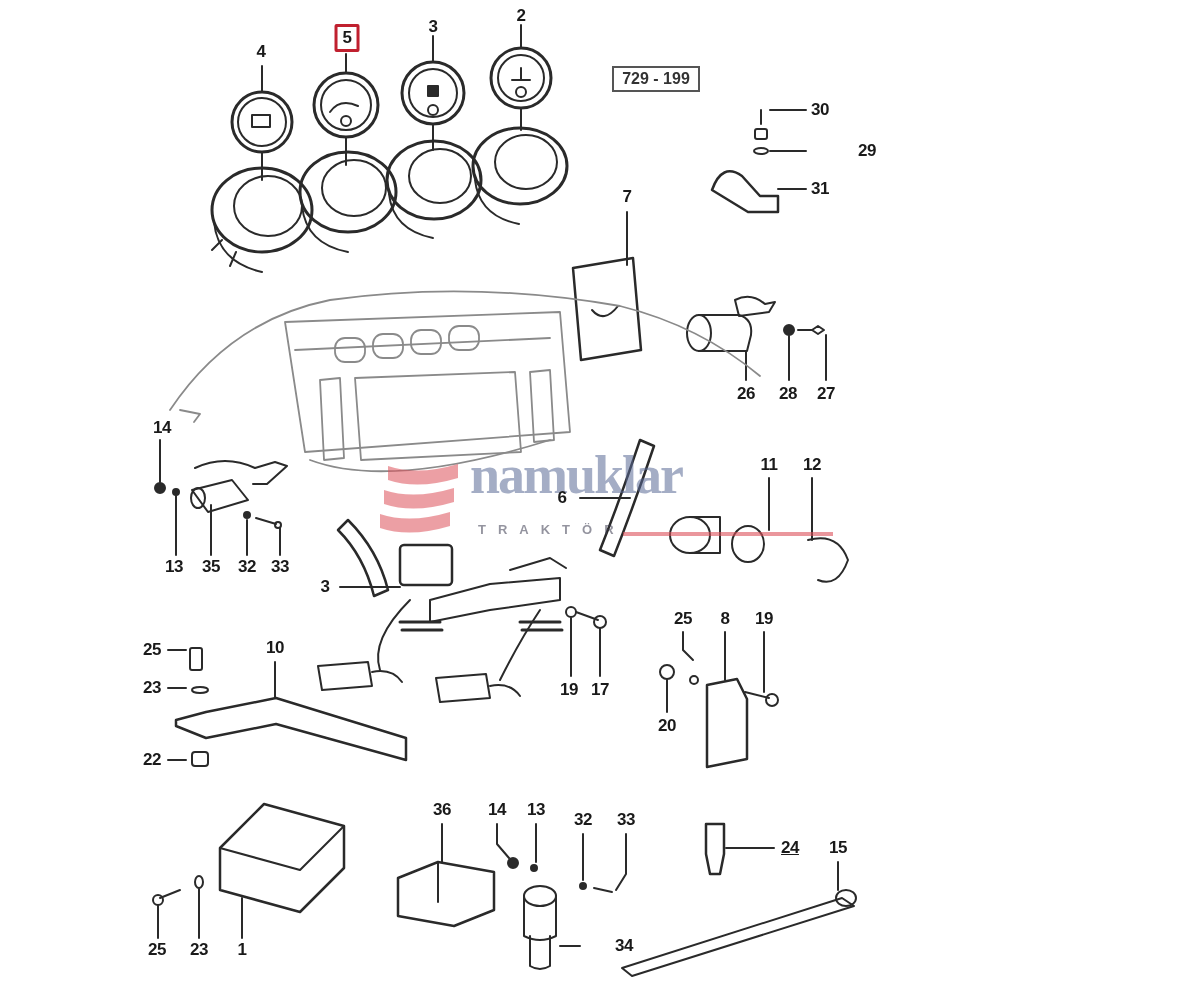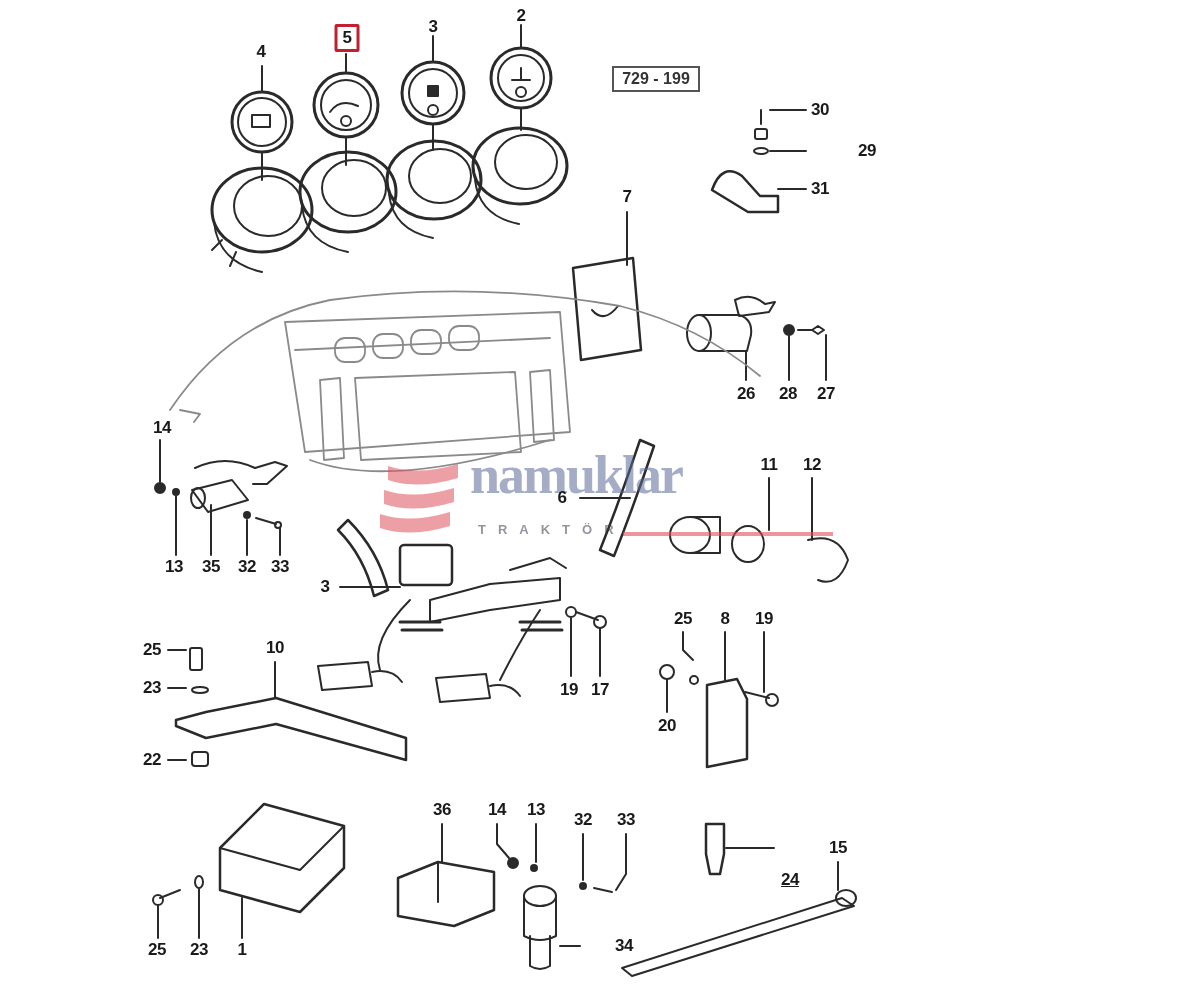--- a/index.html
+++ b/index.html
@@ -279,20 +279,20 @@
       <div class="lbl" style="left: 600px; top: 690px;">17</div>
       <div class="lbl" style="left: 683px; top: 619px;">25</div>
       <div class="lbl" style="left: 725px; top: 619px;">8</div>
       <div class="lbl" style="left: 764px; top: 619px; text-align: center;">19</div>
       <div class="lbl" style="left: 667px; top: 726px;">20</div>
       <div class="lbl" style="left: 442px; top: 810px;">36</div>
       <div class="lbl" style="left: 497px; top: 810px;">14</div>
       <div class="lbl" style="left: 536px; top: 810px;">13</div>
       <div class="lbl" style="left: 583px; top: 820px;">32</div>
       <div class="lbl" style="left: 626px; top: 820px;">33</div>
-      <div class="lbl" style="left: 790px; top: 880px; text-decoration: underline;">24</div>
+      <div class="lbl" style="left: 790px; top: 848px; text-decoration: underline;">24</div>
       <div class="lbl" style="left: 838px; top: 848px;">15</div>
       <div class="lbl" style="left: 596px; top: 946px; margin-left: 28px;">34</div>
       <div class="lbl" style="left: 157px; top: 950px;">25</div>
       <div class="lbl" style="left: 199px; top: 950px;">23</div>
       <div class="lbl" style="left: 242px; top: 950px;">1</div>
     </div>
 </div>
 
 </body></html>

